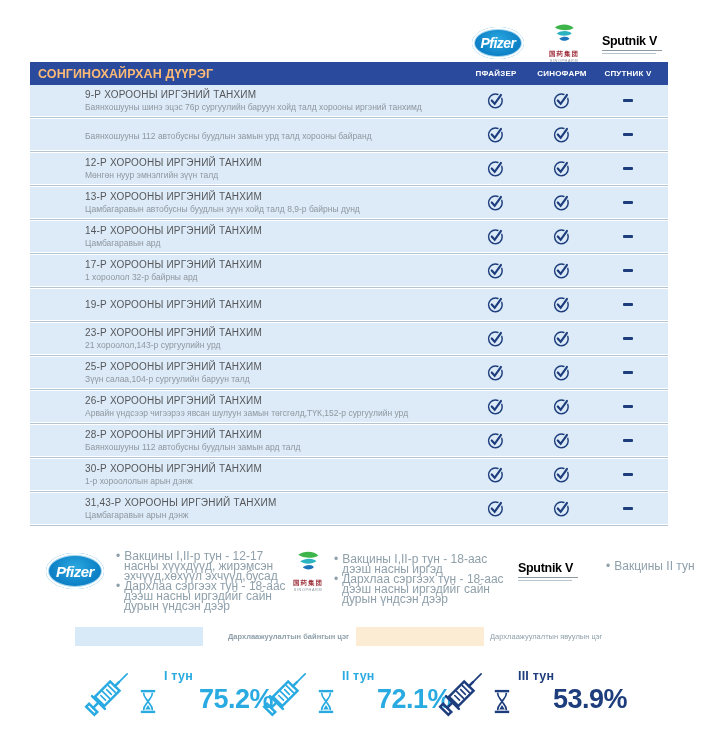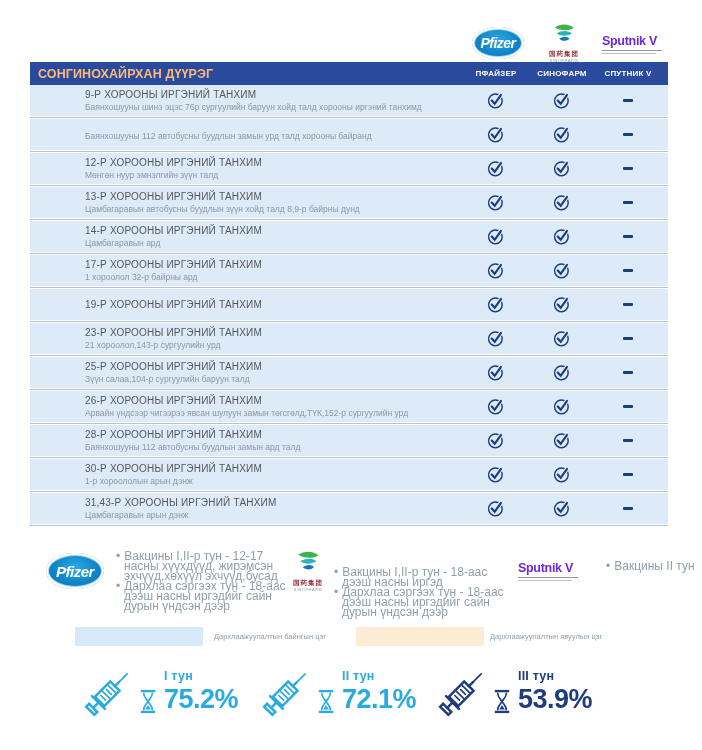--- a/index.html
+++ b/index.html
@@ -14,21 +14,21 @@
     display:flex; align-items:center; justify-content:center;
     box-shadow:inset 0 0 0 2px #fff, inset 0 0 0 3px #9fd4ee; }
   .pfizer-oval span { color:#fff; font-style:italic; font-weight:bold;
     letter-spacing:-0.5px; }
   .top-logos .pfizer-oval { left:472px; top:27px; width:52px; height:32px; font-size:14px; }
   .sinopharm-logo { position:absolute; left:546px; top:22px; width:36px; text-align:center; }
   .sinopharm-logo svg { width:28px; height:24px; }
   .sinopharm-cn { font-size:6.5px; color:#9e2f3a; font-weight:bold; letter-spacing:1px; }
   .sinopharm-en { font-size:3.8px; color:#8a949c; letter-spacing:0.6px; }
   .sputnik-logo { position:absolute; left:602px; top:34px; width:64px; }
-  .sputnik-word { color:#6d28d9; font-weight:bold; font-size:12.5px; letter-spacing:-0.3px; }
+  .sputnik-word { color:#000000; font-weight:bold; font-size:12.5px; letter-spacing:-0.3px; }
   .sputnik-lines { margin-top:2px; }
   .sputnik-lines i { display:block; height:1px; background:#b9c3cb; margin-bottom:1.5px; }
   .sputnik-lines i:nth-child(1){ width:60px; background:#8d99a3;}
   .sputnik-lines i:nth-child(2){ width:54px; }
 
   
   .table { width:638px; margin-left:30px; }
   .hdr { height:23px; background:#2a4a9d; display:flex; align-items:center; }
   .hdr-title { flex:1; color:#fdba74; font-weight:bold; font-size:12.5px;
     padding-left:8px; letter-spacing:0.1px; }
@@ -50,44 +50,44 @@
 
   
   .legend { position:relative; height:88px; margin-top:10px; }
   .legend .pfizer-oval { left:46px; top:16px; width:58px; height:36px; font-size:15px; }
   .lg-bullets { position:absolute; font-size:12px; line-height:10px; color:#8fa0ab; }
   .lg-bullets .bullet { padding-left:8px; }
   .lg-bullets .bullet::before { content:"•"; margin-left:-8px; margin-right:4px; color:#8fa0ab; }
   .lg-pfizer-text { left:116px; top:14px; width:182px; }
   .lg-sinopharm-logo { position:absolute; left:288px; top:12px; width:40px; text-align:center; }
   .lg-sinopharm-logo svg { width:30px; height:26px; }
-  .lg-sinopharm-text { left:334px; top:30px; width:182px; }
+  .lg-sinopharm-text { left:334px; top:17px; width:182px; }
   .lg-sputnik-logo { position:absolute; left:518px; top:24px; width:70px; }
   .lg-sputnik-text { left:606px; top:24px; width:90px; }
 
   
   .point-types { position:relative; height:30px; }
   .swatch { position:absolute; width:128px; height:19px; top:2px; }
   .swatch-fixed { left:75px; background:#d8eaf8; }
   .swatch-mobile { left:356px; background:#fcecd4; }
   .pt-label { position:absolute; top:7px; font-size:7.5px; color:#8fa0ab; }
-  .pt-label-fixed { left:214px; }
+  .pt-label-fixed { left:228px;font-weight:bold; }
   .pt-label-mobile { left:490px; }
 
   
   .stats { position:relative; height:80px; margin-top:8px; }
   .stat { position:absolute; top:0; display:flex; align-items:center; }
   .stat-1 { left:80px; }  .stat-2 { left:258px; }  .stat-3 { left:434px; }
   .stat.light { color:#29abe2; }
   .stat.navy  { color:#1e3d7d; }
   .syringe-icon { width:58px; height:58px; }
   .hourglass-icon { width:16px; height:27px; margin:18px 4px 0 2px; }
   .stat-text { margin-left:4px; }
   .stat-label { font-size:12.5px; font-weight:bold; letter-spacing:0.2px; }
-  .stat-value { font-size:27px; font-weight:bold; letter-spacing:-0.5px; margin-top:1px; }
+  .stat-value { font-size:27px; font-weight:bold; letter-spacing:-0.5px; margin-top:1px;margin-left:35px; }
 </style>
 </head>
 <body>
 
 <div class="page">
 
   <div class="top-logos">
     <div class="pfizer-oval">
       <span>Pfizer</span>
     </div>

